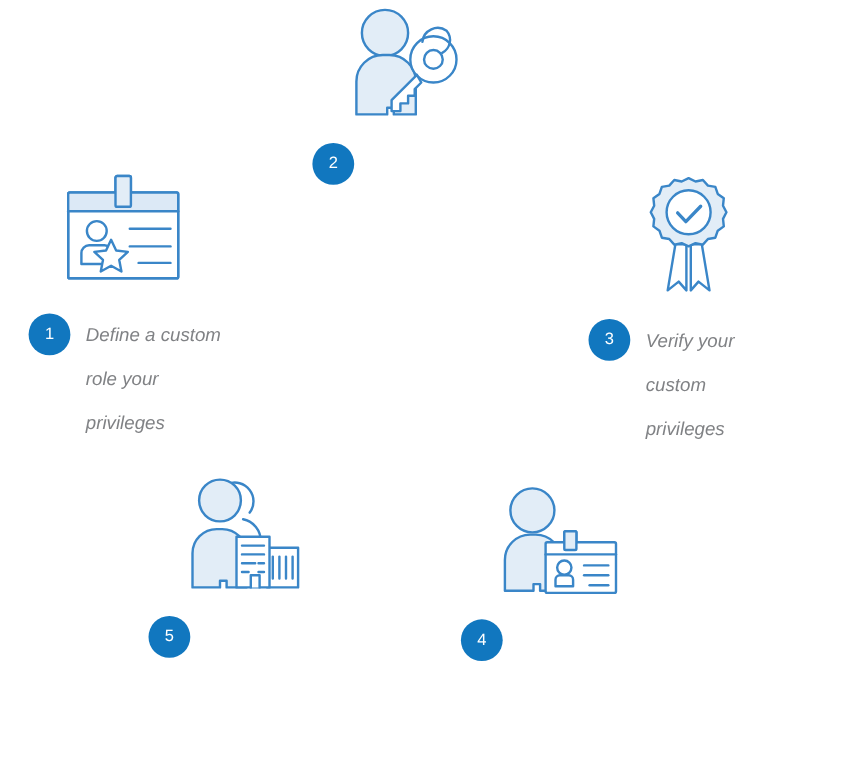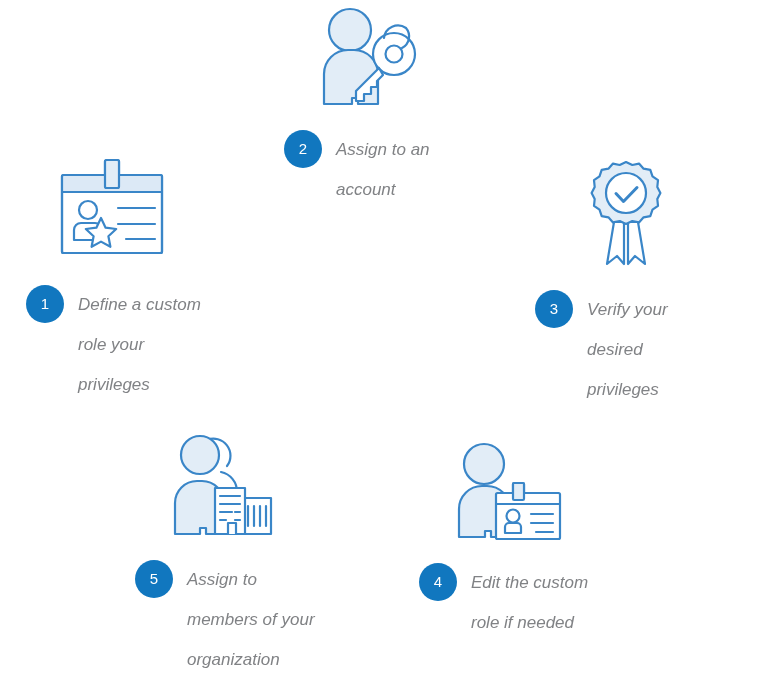--- a/index.html
+++ b/index.html
@@ -143,22 +143,20 @@
           <circle cx="82" cy="50" r="8.5"></circle>
 
           <path d="M72 34 a14 14 0 0 1 22 -10 a13 13 0 0 1 -4 20" fill="none"></path>
 
           <path d="M67 64 L44 87 l0 10 l8 0 l0 -7 l7 0 l0 -7 l6 0 l0 -6 l6 -6 Z"></path>
         </g>
       </svg>
     </div>
     <div class="step-caption">
       <div class="step-badge">2</div>
-      <div class="step-label">Assign to an
-account</div>
     </div>
   </div>
 
   <div class="step" id="step-3">
     <div class="step-icon">
       <svg width="76" height="110" viewBox="0 0 76 110" xmlns="http://www.w3.org/2000/svg">
         <g fill="#ffffff" stroke="#3a86c8" stroke-width="2.2" stroke-linejoin="round" stroke-linecap="round">
 
           <path d="M26 62 L19 104 L29 96 L36 104 L36 62 Z"></path>
           <path d="M50 62 L57 104 L47 96 L40 104 L40 62 Z"></path>
@@ -174,21 +172,21 @@
         </g>
         <g fill="#ffffff" stroke="#3a86c8" stroke-width="2.2" stroke-linejoin="round" stroke-linecap="round">
           <circle cx="38" cy="33" r="20"></circle>
           <path d="M28 33.5 L35.5 41.5 L49 27.5" fill="none" stroke-width="3"></path>
         </g>
       </svg>
     </div>
     <div class="step-caption">
       <div class="step-badge">3</div>
       <div class="step-label">Verify your
-desired
+custom
 privileges</div>
     </div>
   </div>
 
   <div class="step" id="step-4">
     <div class="step-icon">
       <svg width="112" height="102" viewBox="0 0 112 102" xmlns="http://www.w3.org/2000/svg">
         <g fill="#e2edf7" stroke="#3a86c8" stroke-width="2.2" stroke-linejoin="round" stroke-linecap="round">
 
           <circle cx="32" cy="23" r="20"></circle>
@@ -208,22 +206,20 @@
           <path d="M53 92 v-6 a4 4 0 0 1 4 -4 h8 a4 4 0 0 1 4 4 v6 Z"></path>
 
           <path d="M79 73 H101"></path>
           <path d="M79 82 H101"></path>
           <path d="M84 91 H101"></path>
         </g>
       </svg>
     </div>
     <div class="step-caption">
       <div class="step-badge">4</div>
-      <div class="step-label">Edit the custom
-role if needed</div>
     </div>
   </div>
 
   <div class="step" id="step-5">
     <div class="step-icon">
       <svg width="106" height="112" viewBox="0 0 106 112" xmlns="http://www.w3.org/2000/svg">
 
         <g fill="none" stroke="#3a86c8" stroke-width="2.2" stroke-linejoin="round" stroke-linecap="round">
           <path d="M36 10 a17 17 0 0 1 20 26"></path>
           <path d="M50 42 a20 20 0 0 1 16 20 v14"></path>
@@ -241,19 +237,16 @@
 
         <g fill="#ffffff" stroke="#3a86c8" stroke-width="2.2" stroke-linejoin="round" stroke-linecap="round">
           <path d="M44 58 H74 V104 H44 Z"></path>
           <path d="M49 66 H69 M49 74 H69 M49 82 H61 M64 82 H69 M49 90 H55 M64 90 H69"></path>
           <path d="M57 104 V93 H65 V104"></path>
         </g>
       </svg>
     </div>
     <div class="step-caption">
       <div class="step-badge">5</div>
-      <div class="step-label">Assign to
-members of your
-organization</div>
     </div>
   </div>
 
 </div>
 
 </body></html>

